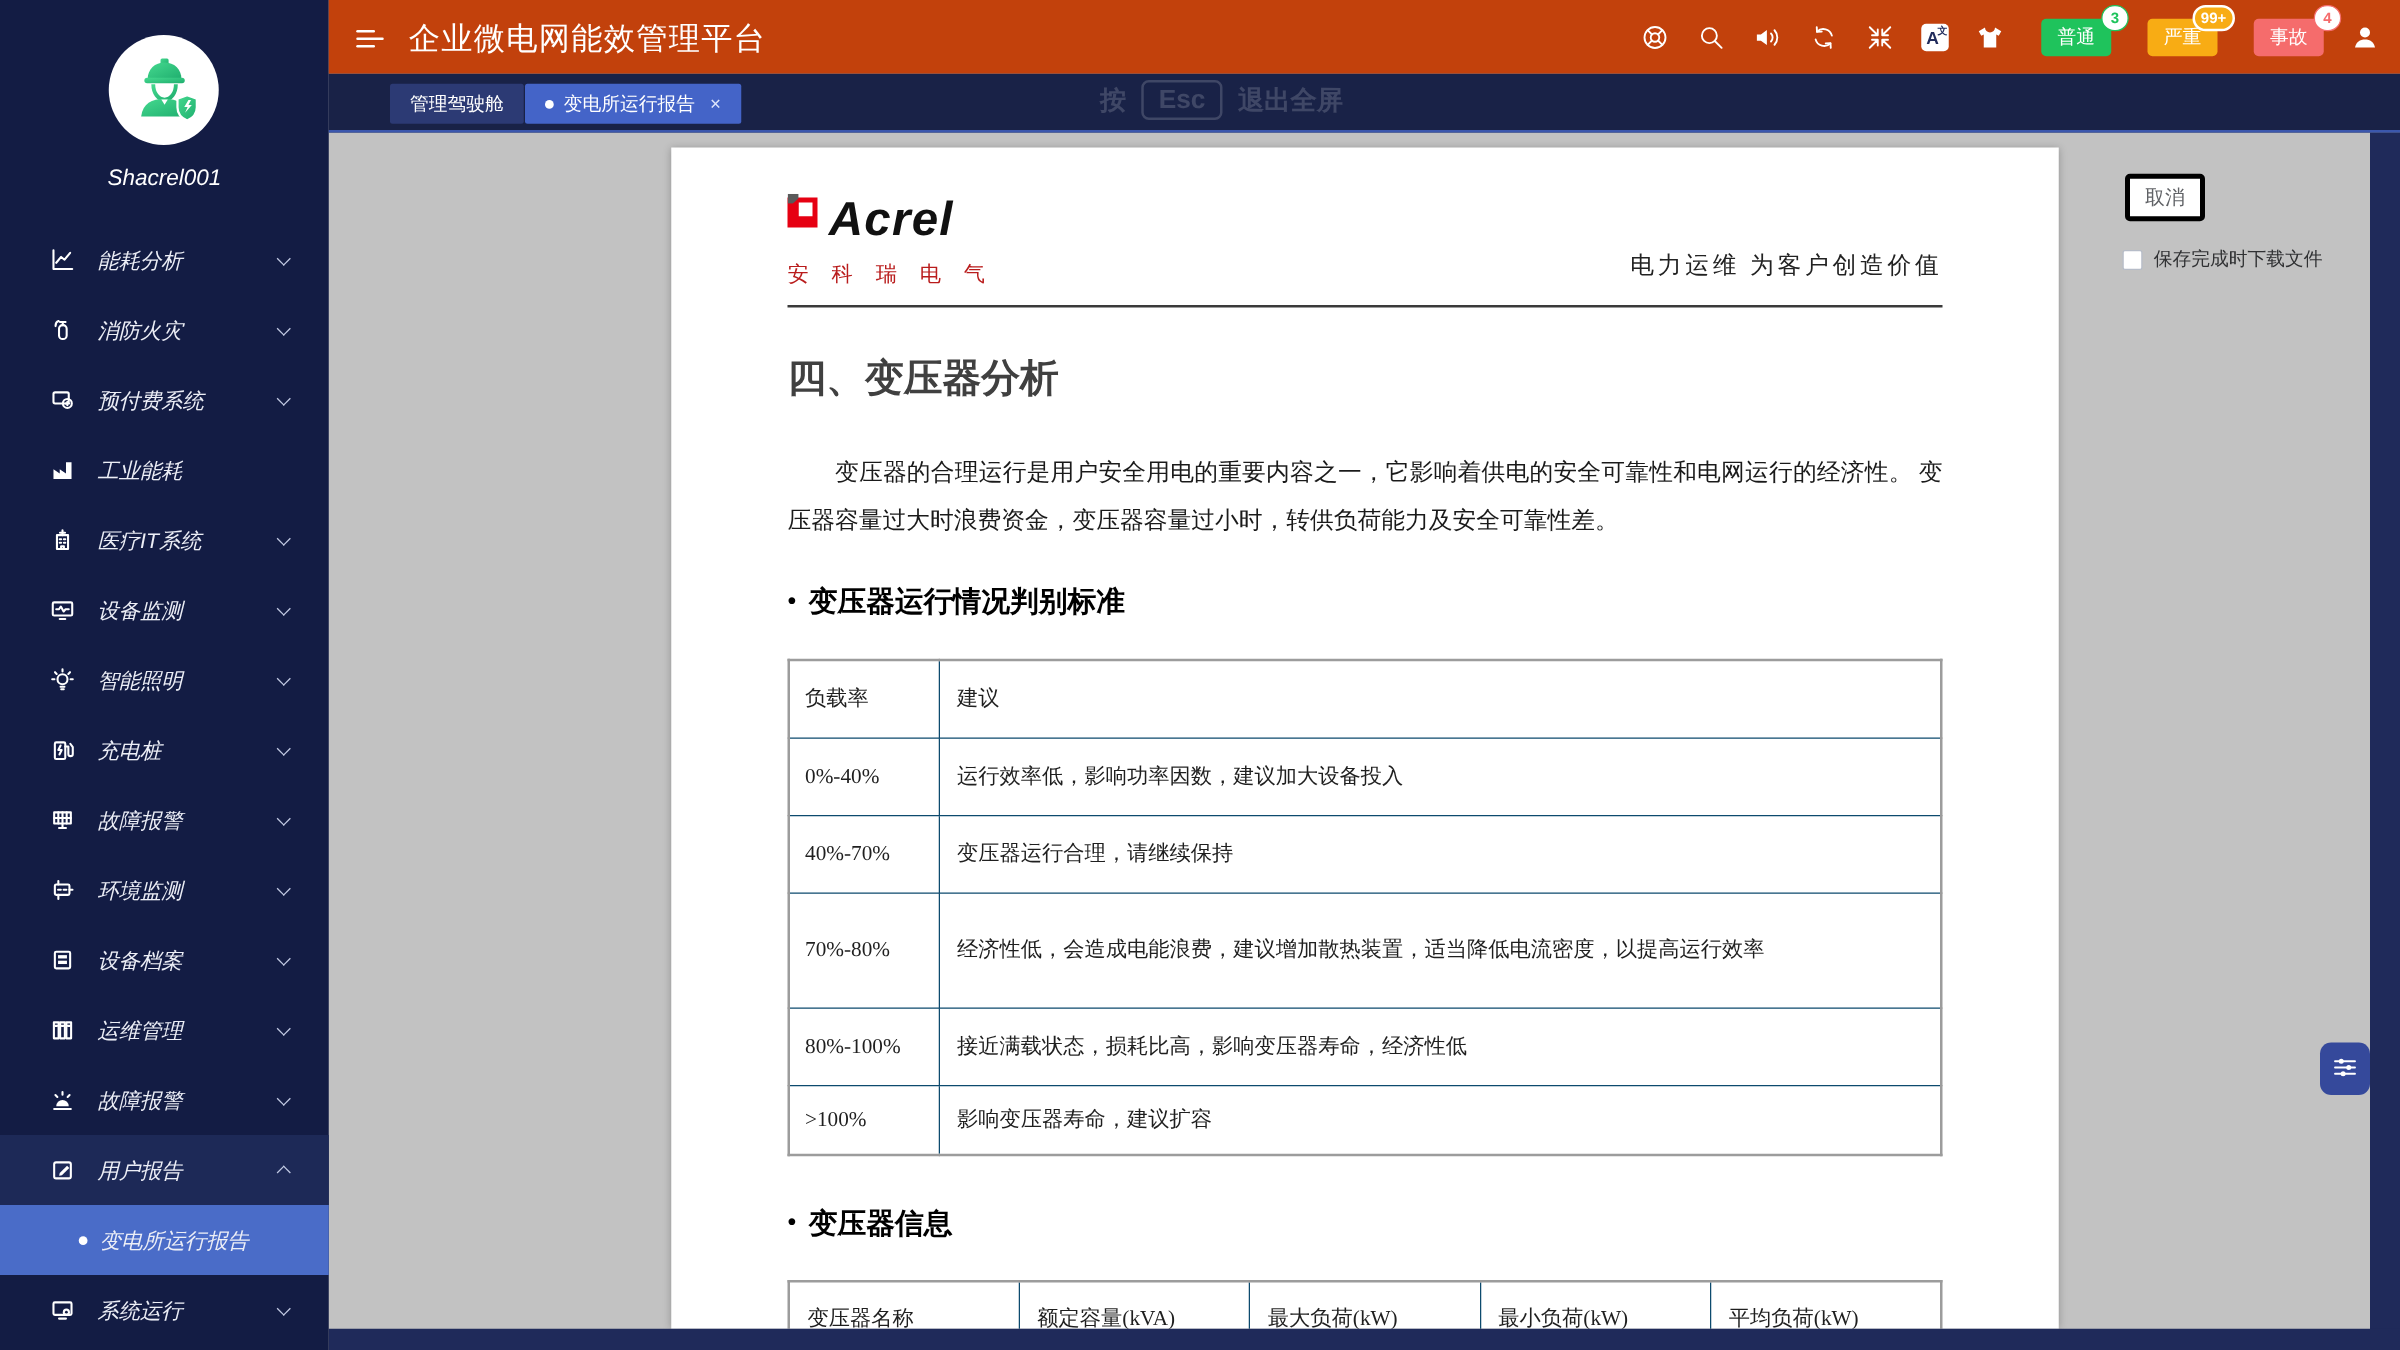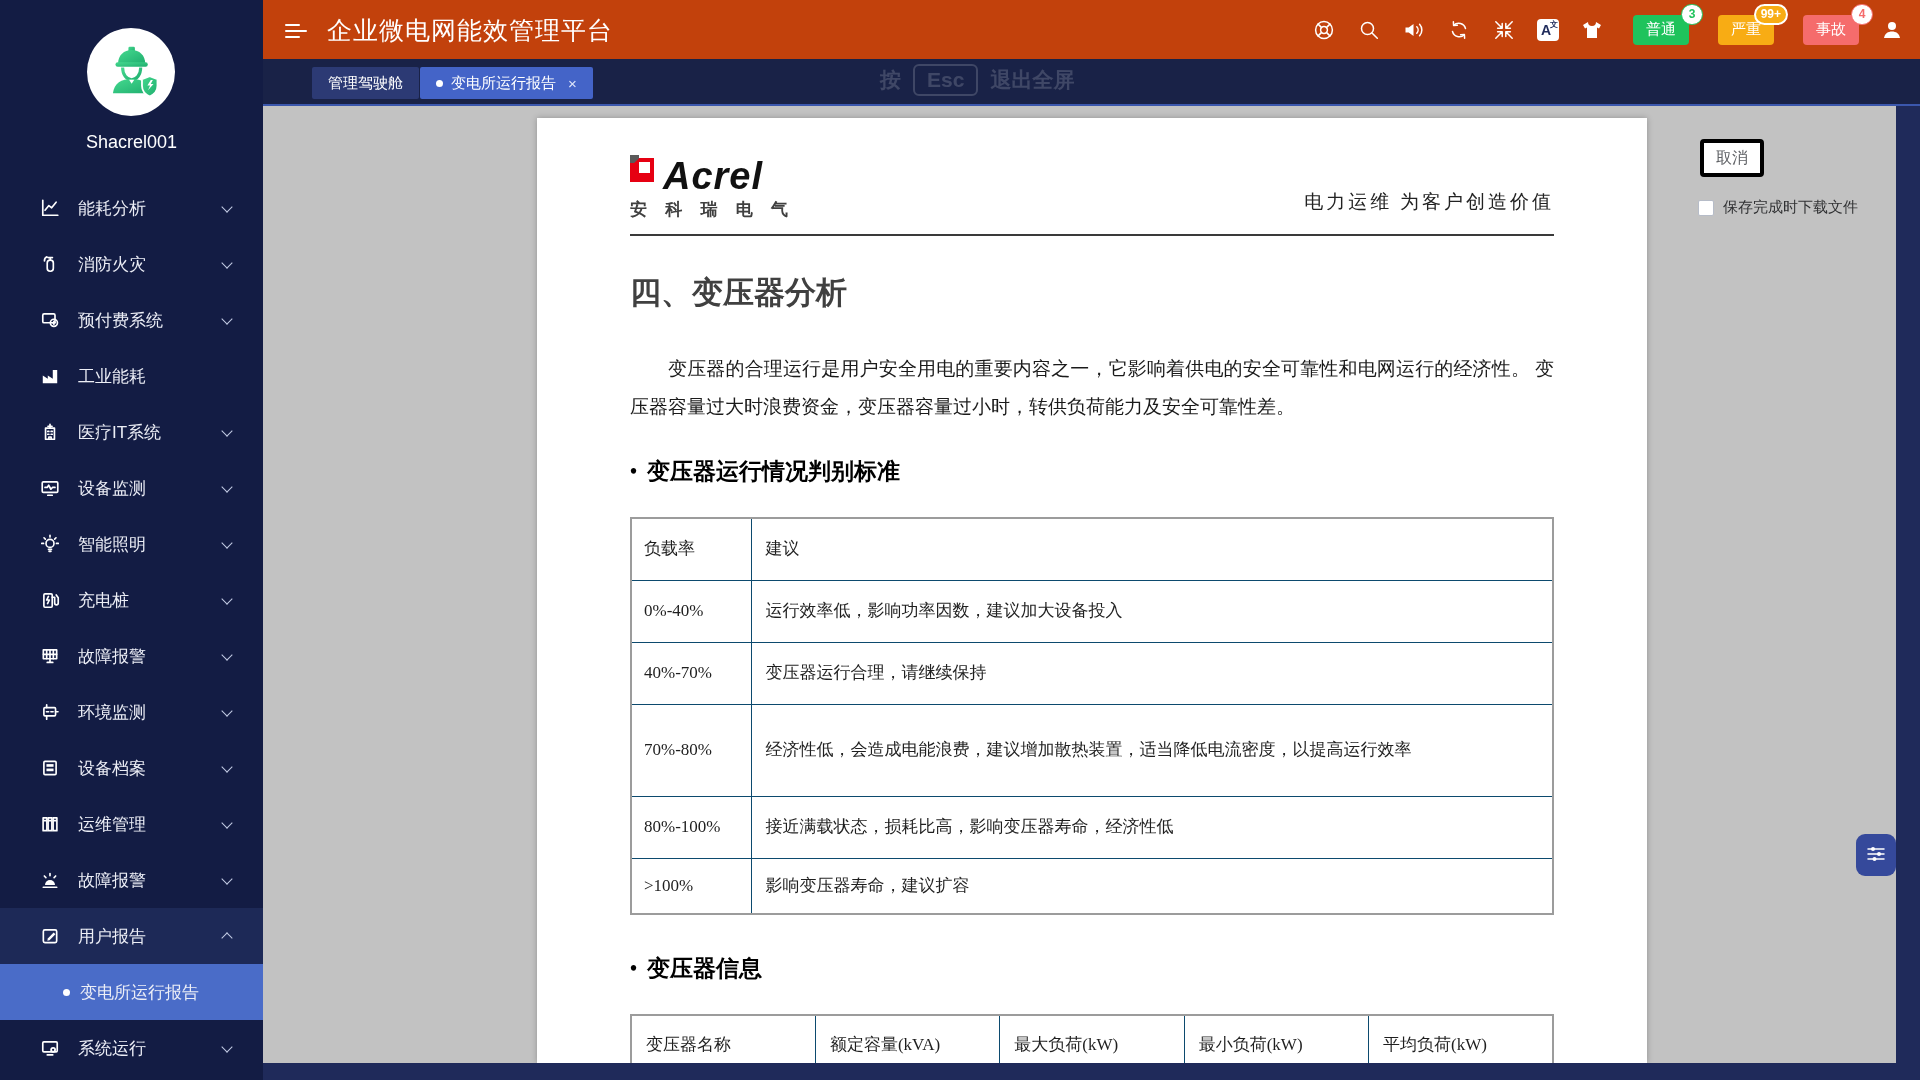--- a/index.html
+++ b/index.html
@@ -1,21 +1,21 @@
 <!DOCTYPE html>
 <html><head>
 <meta charset="utf-8">
 <style>
   * { margin:0; padding:0; box-sizing:border-box; }
   html,body { width:1920px; height:1080px; overflow:hidden; background:#c2c2c2;
               font-family:"Liberation Sans","DejaVu Sans",sans-serif; }
   #app { position:relative; width:1920px; height:1080px; overflow:hidden; }
 
   
-  .sidebar { position:absolute; left:0; top:0; width:263px; height:1080px; background:#131c44; z-index:5; }
+  .sidebar { position:absolute; left:0; top:0; width:263px; height:1080px; background:#131c44; z-index:5;font-style:italic; }
   .avatar { position:absolute; top:28px; left:87px; width:88px; height:88px; border-radius:50%;
             background:#fff; display:flex; align-items:center; justify-content:center; cursor:pointer; }
   .username { position:absolute; top:132px; width:100%; text-align:center; color:#fff; font-size:18px; }
   .menu { position:absolute; top:180px; left:0; width:263px; }
   .mi { position:relative; height:56px; display:flex; align-items:center; color:#eceef6; font-size:17px; cursor:pointer; }
   .mi .ic { position:absolute; left:40px; width:20px; height:20px; display:flex; align-items:center; }
   .mi .lbl { position:absolute; left:78px; white-space:nowrap; }
   .chev { position:absolute; right:32px; width:8px; height:8px; border:solid #c3cbe4;
           border-width:0 1.6px 1.6px 0; transform:rotate(45deg); margin-top:-3px; }
   .chev.up { transform:rotate(-135deg); margin-top:4px; }
@@ -80,21 +80,21 @@
   .doc { padding:37px 93px 0; color:#1f1f1f; font-family:"Liberation Serif","DejaVu Serif",serif; }
   .brandrow { display:flex; justify-content:space-between; align-items:flex-end; }
   .brand-top { display:flex; align-items:flex-start; gap:6px; }
   .brand-mark { position:relative; width:27px; height:27px; display:inline-block; }
   .brand-mark .r { position:absolute; left:0; top:3px; width:24px; height:24px; background:#e60012; }
   .brand-mark .wsq { position:absolute; left:9px; top:7px; width:11px; height:11px; background:#fff; }
   .brand-mark .dk { position:absolute; left:0; top:0; width:9px; height:8px; background:#5a5a5a;
                     clip-path:polygon(0 0,100% 0,100% 45%,45% 100%,0 100%); }
   .brand-name { font-size:38px; font-weight:bold; font-style:italic; color:#111;
                 font-family:"Liberation Sans","DejaVu Sans",sans-serif; letter-spacing:1px; }
-  .brand-sub { margin-top:0; font-size:17px; font-weight:bold; letter-spacing:7px; color:#404040; }
+  .brand-sub { margin-top:10px; font-size:17px; font-weight:normal; letter-spacing:7px; color:#b91c1c; }
   .slogan { font-size:19px; letter-spacing:3px; padding-bottom:6px; color:#222; }
   .doc-rule { border:none; border-top:2px solid #3a3a3a; margin-top:13px; }
   .doc-title { margin-top:36px; font-size:31px; font-weight:bold; color:#404040; }
   .doc-para { margin-top:36px; font-size:19px; line-height:38px; text-align:justify; text-indent:2em; color:#1a1a1a; }
   .doc-section { margin-top:30px; font-size:23px; font-weight:bold; color:#000; display:flex; align-items:center; gap:10px; }
   .doc-section .bullet { font-size:20px; }
   .sec2 { margin-top:38px; }
   table.doc-t { margin-top:30px; width:924px; border-collapse:collapse; border:2px solid #9c9c9c;
                 font-size:17px; color:#1f1f1f; }
   table.doc-t td, table.doc-t th { border:1px solid #0c4a6e; font-weight:normal; text-align:left;

